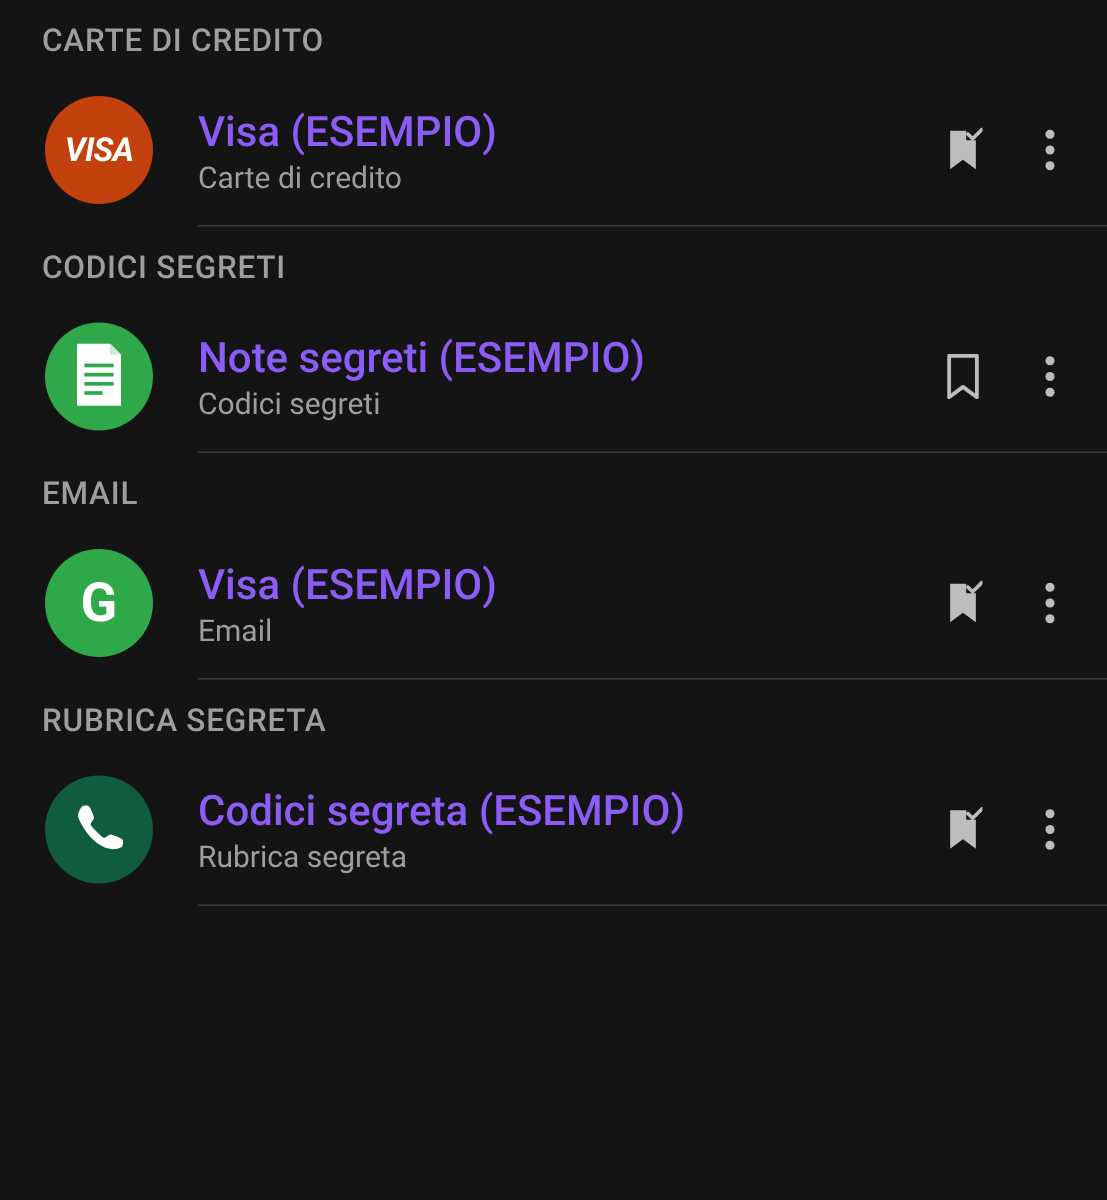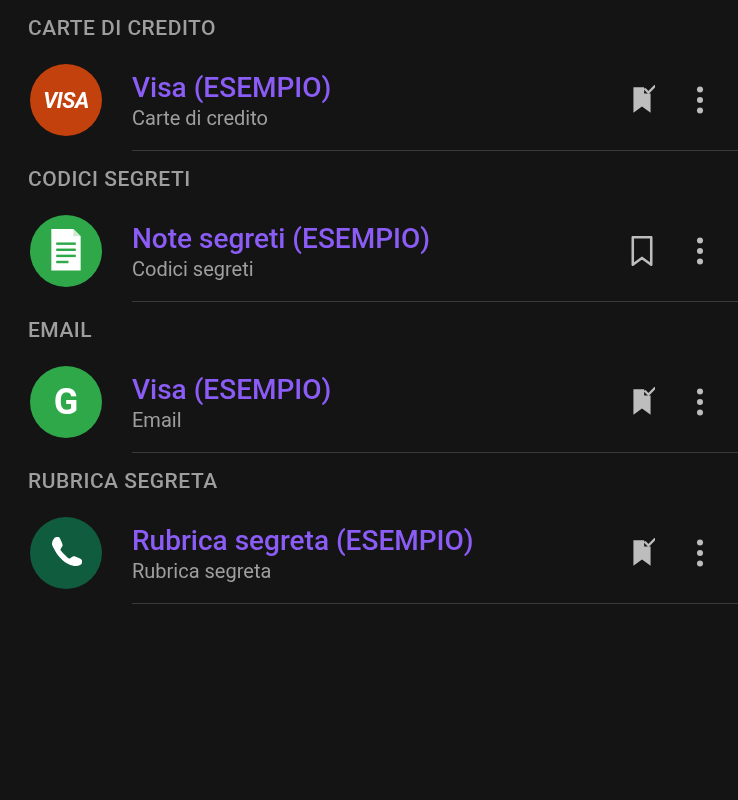--- a/index.html
+++ b/index.html
@@ -177,21 +177,21 @@
 <div class="divider"></div>
 
 <div class="section-header">RUBRICA SEGRETA</div>
 <div class="list-item">
   <div class="avatar avatar-phone">
     <svg width="40" height="40" viewBox="0 0 36 36">
       <path d="M8 4 C8 4 11 3 12 4 C13 5 15 10 15 11 C15 12 13 14 13 15 C13 16 20 23 21 23 C22 23 24 21 25 21 C26 21 31 23 32 24 C33 25 32 28 32 28 C32 28 28 32 20 28 C12 24 8 16 6 12 C4 8 8 4 8 4 Z" fill="#ffffff"></path>
     </svg>
   </div>
   <div class="item-text">
-    <div class="item-title">Rubrica segreta (ESEMPIO)</div>
+    <div class="item-title">Codici segreta (ESEMPIO)</div>
     <div class="item-subtitle">Rubrica segreta</div>
   </div>
   <div class="item-actions">
     <div class="icon-btn">
       <svg width="26" height="30" viewBox="0 0 24 28" fill="none">
         <path d="M4 2 L4 26 L12 20 L20 26 L20 8 L14 8 L14 2 Z" fill="#bdbdbd"></path>
         <path d="M15 4 L18 7 L24 1" stroke="#bdbdbd" stroke-width="2.2" fill="none" stroke-linecap="round"></path>
       </svg>
     </div>
     <div class="icon-btn">

